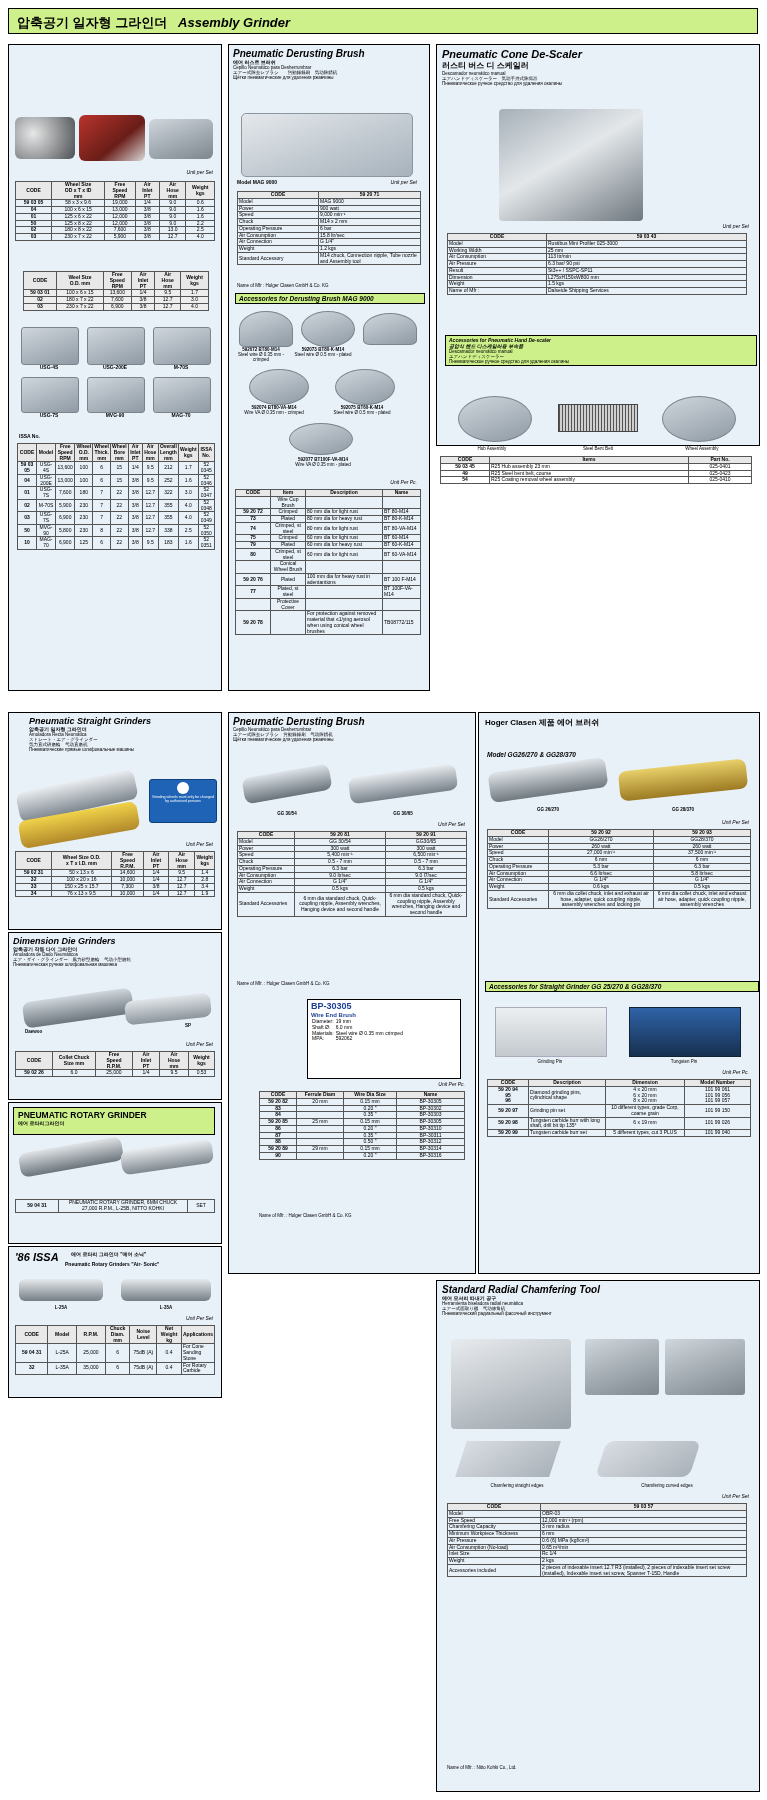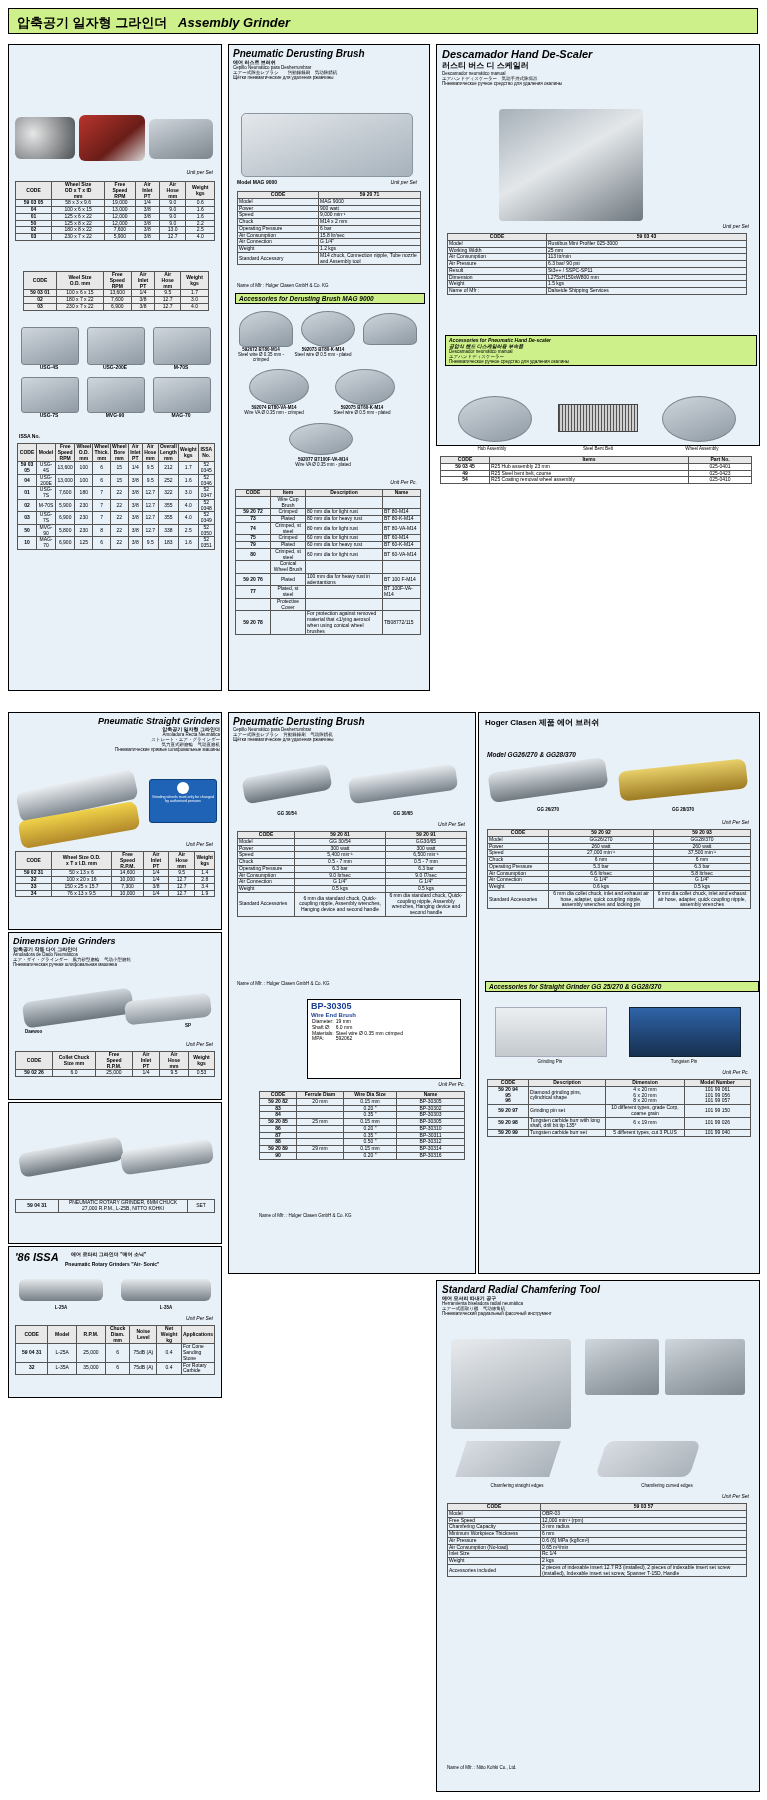--- a/index.html
+++ b/index.html
@@ -439,21 +439,21 @@
             <td class="ctr" style="white-space: pre-line;"></td>
             <td class="lft" style="white-space: pre-line;">For protection against removed material that ≤1/ying aerosol when using conical wheel brushes</td>
             <td class="lft" style="white-space: pre-line;">TB08772/115</td>
           </tr>
         </tbody>
     </table>
   </div>
 
   <div class="abs panel" style="left:436px;top:44px;width:322px;height:400px;background:#e8f0f8;">
     <div style="padding:3px 5px;">
-      <div class="title-it" style="font-size:11px;">Descamador Hand De-Scaler</div>
+      <div class="title-it" style="font-size:11px;">Pneumatic Cone De-Scaler</div>
       <div class="b" style="font-size:8px;">러스티 버스 디 스케일러</div>
       <div class="xs">Descamador neumático manual</div>
       <div class="xs">エアハンドディスケーラー　気动手持式除垢器</div>
       <div class="xs">Пневматическое ручное средство для удаления окалины</div>
     </div>
     <div class="abs" style="left:62px;top:64px;width:144px;height:112px;background:linear-gradient(150deg,#9aa4ad,#dfe3e7 40%,#5c6close);border-radius:4px;"></div>
     <div class="abs" style="left:62px;top:64px;width:144px;height:112px;background:linear-gradient(150deg,#a6b0b8,#e3e7ea 45%,#6f787f);border-radius:4px;"></div>
     <div class="abs unit" style="left:200px;top:178px;width:112px;">Unit per Set</div>
 
     <table class="abs" style="left:10px;top:188px;width:300px;">
@@ -538,21 +538,21 @@
         </tr>
         <tr>
           <td class="ctr code-td" style="white-space: pre-line;">54</td>
           <td class="lft" style="white-space: pre-line;">R25 Coating removal wheel assembly</td>
           <td class="ctr" style="white-space: pre-line;">025-0410</td>
         </tr>
       </tbody>
   </table>
 
   <div class="abs panel" style="left:8px;top:712px;width:212px;height:216px;background:#e8f0f8;">
-    <div style="padding:3px 1px;text-align:right;">
+    <div style="padding:3px 20px;">
       <div class="title-it" style="font-size:9px;">Pneumatic Straight Grinders</div>
       <div class="b sm">압축공기 일자형 그라인더</div>
       <div class="xs">Amoladora Recta Neumática</div>
       <div class="xs">ストレート・エア・グラインダー</div>
       <div class="xs">気力直式硑磨輪　气动直磨机</div>
       <div class="xs">Пневматические прямые шлифовальные машины</div>
     </div>
     <div class="abs" style="left:8px;top:68px;width:120px;height:30px;background:linear-gradient(180deg,#e9ecef,#7e878f);border-radius:8px;transform:rotate(-12deg);"></div>
     <div class="abs" style="left:10px;top:98px;width:120px;height:28px;background:linear-gradient(180deg,#f0d24a,#b2892a);border-radius:8px;transform:rotate(-10deg);"></div>
     <div class="abs" style="left:140px;top:66px;width:66px;height:40px;background:#1e63b5;border:1px solid #0d3f7c;border-radius:3px;color:#fff;font-size:3.6px;text-align:center;padding-top:2px;">
@@ -639,20 +639,24 @@
             <td class="ctr" style="white-space: pre-line;">25,000</td>
             <td class="ctr" style="white-space: pre-line;">1/4</td>
             <td class="ctr" style="white-space: pre-line;">9.5</td>
             <td class="ctr" style="white-space: pre-line;">0.53</td>
           </tr>
         </tbody>
     </table>
   </div>
 
   <div class="abs panel" style="left:8px;top:1102px;width:212px;height:140px;background:#e8f0f8;">
+    <div class="abs hdr" style="left:4px;top:4px;width:202px;height:28px;padding:2px 4px;box-sizing:border-box;">
+      <div style="font-size:8.5px;">PNEUMATIC ROTARY GRINDER</div>
+      <div class="sm">에어 로타리그라인더</div>
+    </div>
     <div class="abs" style="left:10px;top:42px;width:104px;height:24px;background:linear-gradient(180deg,#dfe3e6,#6c757c);border-radius:8px;transform:rotate(-10deg);"></div>
     <div class="abs" style="left:112px;top:42px;width:92px;height:24px;background:linear-gradient(180deg,#e9edf0,#7f888f);border-radius:8px;transform:rotate(-8deg);"></div>
     <table class="abs" style="left:6px;top:96px;width:200px;">
       <tbody>
         <tr>
           <td class="ctr code-td" style="width:40px;">59 04 31</td>
           <td class="ctr" style="white-space:pre-line;">PNEUMATIC ROTARY GRINDER, 6MM CHUCK
 27,000 R.P.M., L-25B, NITTO KOHKI</td>
           <td class="ctr" style="width:24px;">SET</td>
         </tr>

